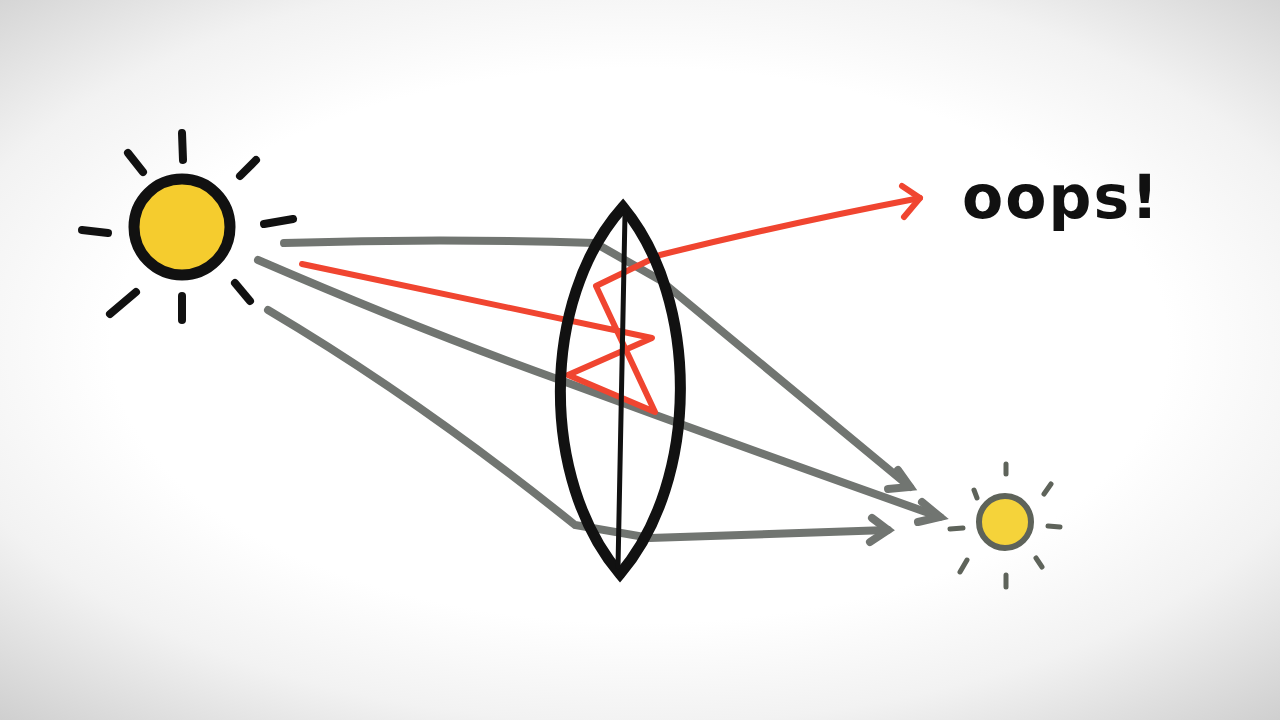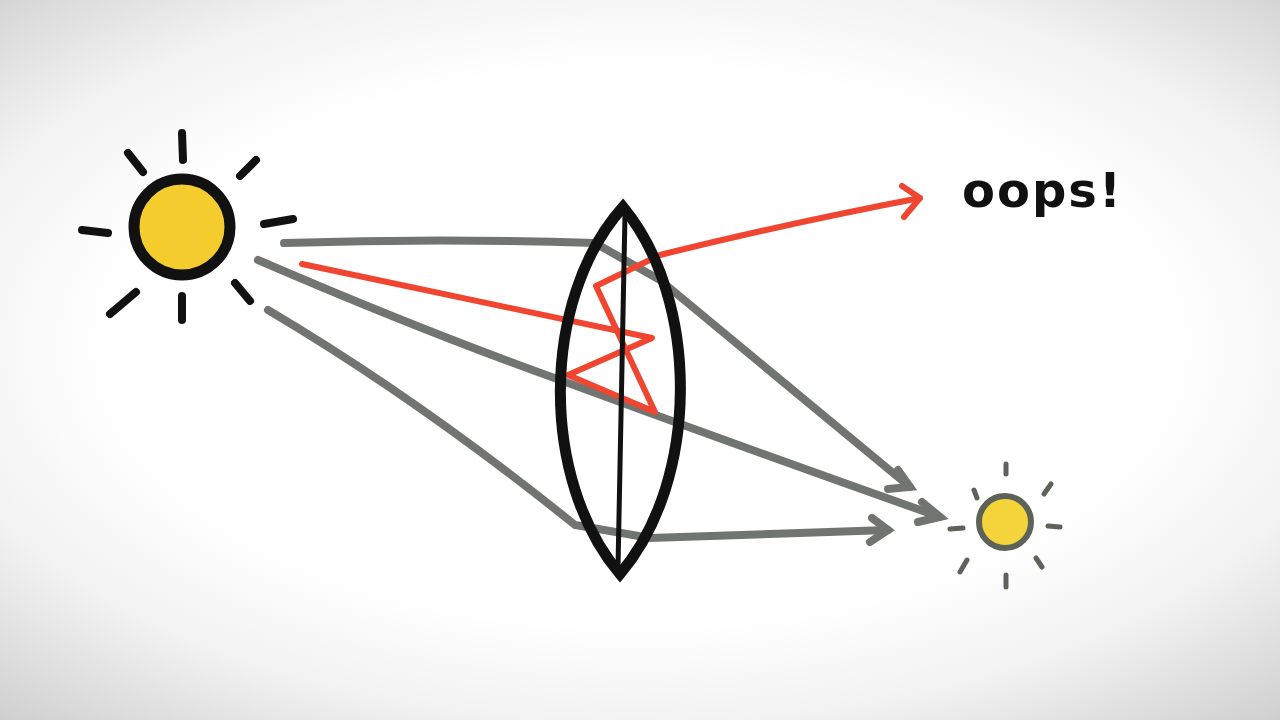--- a/index.html
+++ b/index.html
@@ -5,21 +5,21 @@
   html, body { margin: 0; padding: 0; }
   body { width: 1280px; height: 720px; overflow: hidden; background: #fff; }
   .canvas {
     position: relative; width: 1280px; height: 720px;
     background: radial-gradient(ellipse 75% 70% at 50% 48%, #ffffff 55%, #f2f2f2 75%, #cfcfcf 100%);
   }
   svg { position: absolute; left: 0; top: 0; }
   .label {
     position: absolute; left: 962px; top: 162px;
     font-family: "DejaVu Sans", sans-serif; font-weight: bold;
-    font-size: 48px; color: #111; letter-spacing: 2px;
+    font-size: 60px; color: #111; letter-spacing: 2px;
   }
 </style>
 </head>
 <body>
 
 <div class="canvas">
 <svg width="1280" height="720" viewBox="0 0 1280 720">
 
   <g stroke="#111" stroke-linecap="round" fill="none">
     <g stroke-width="8">

